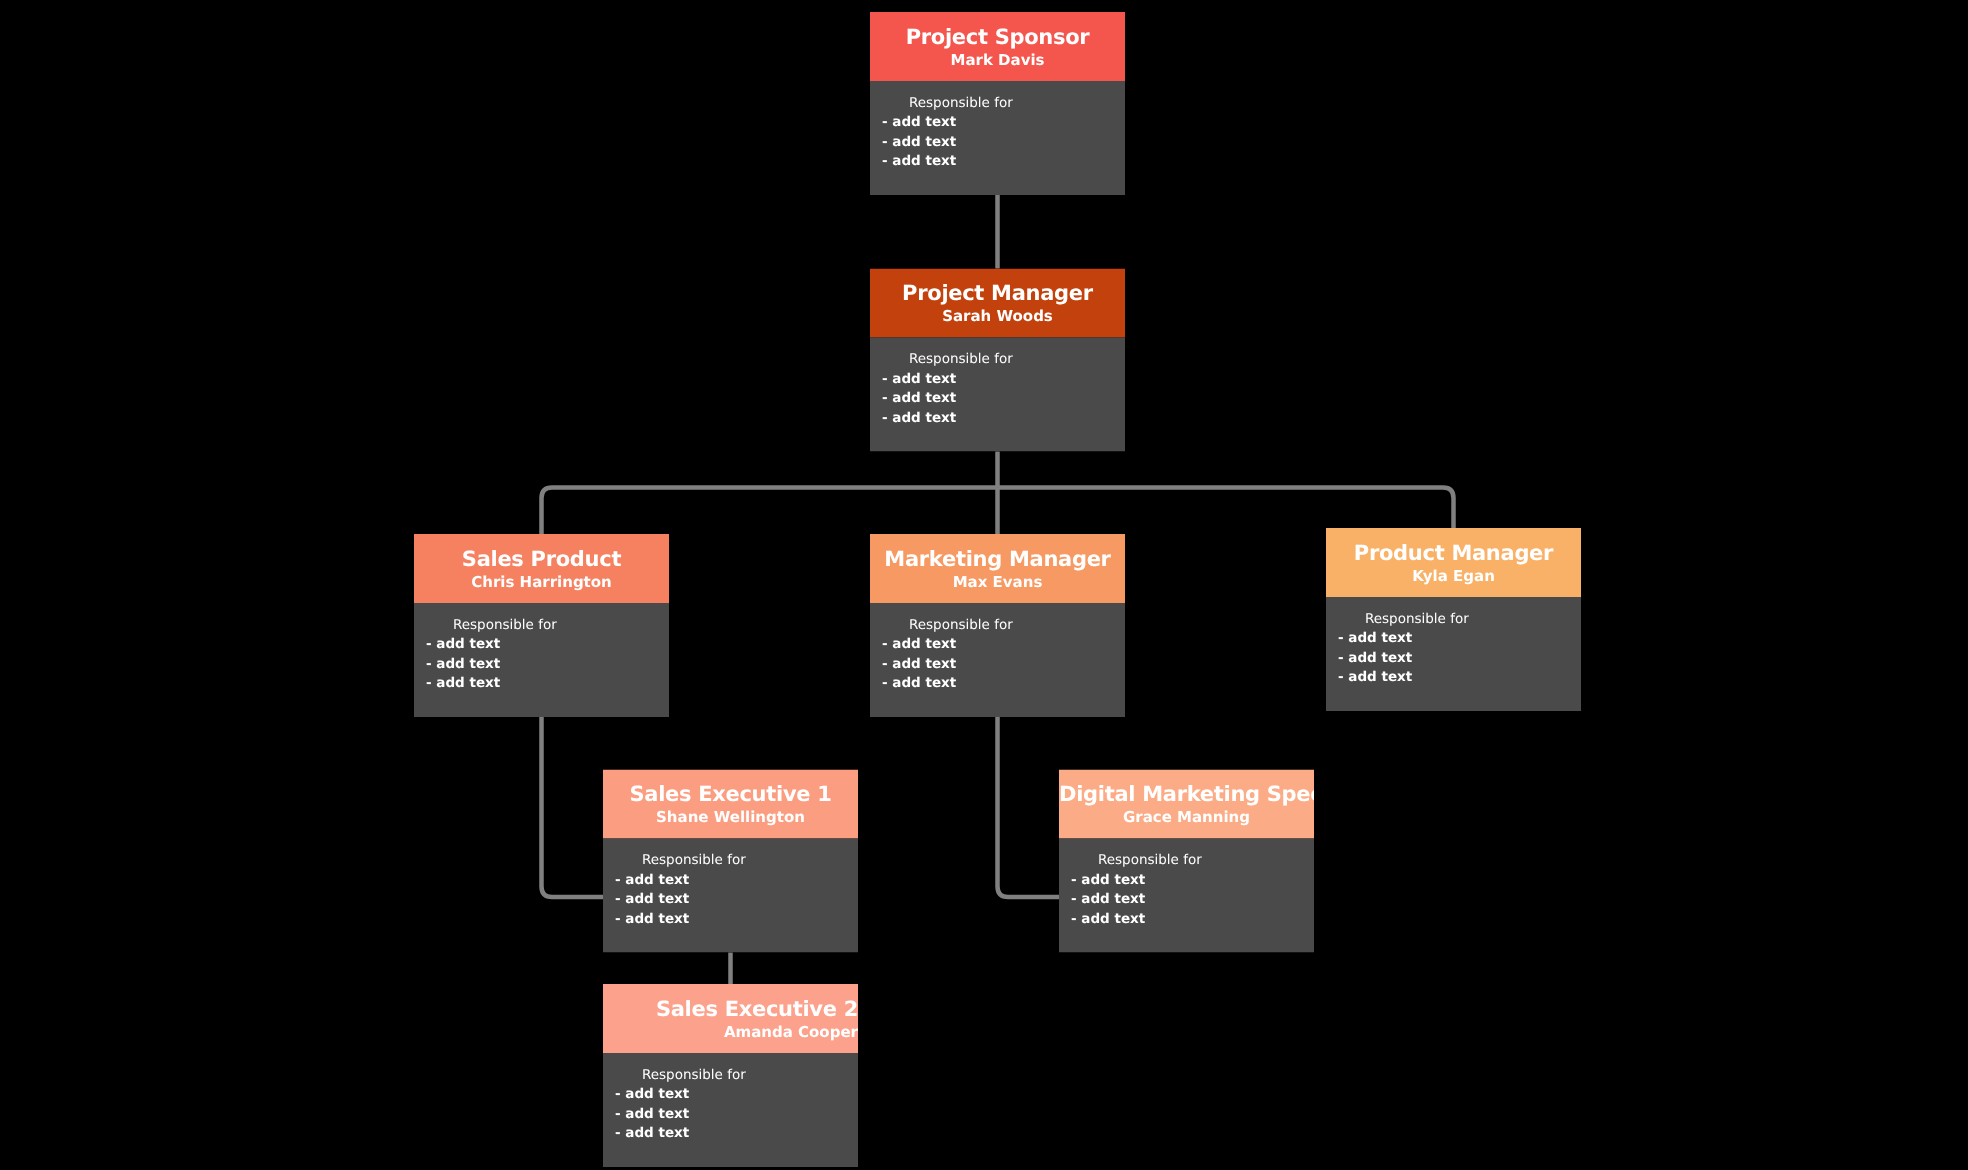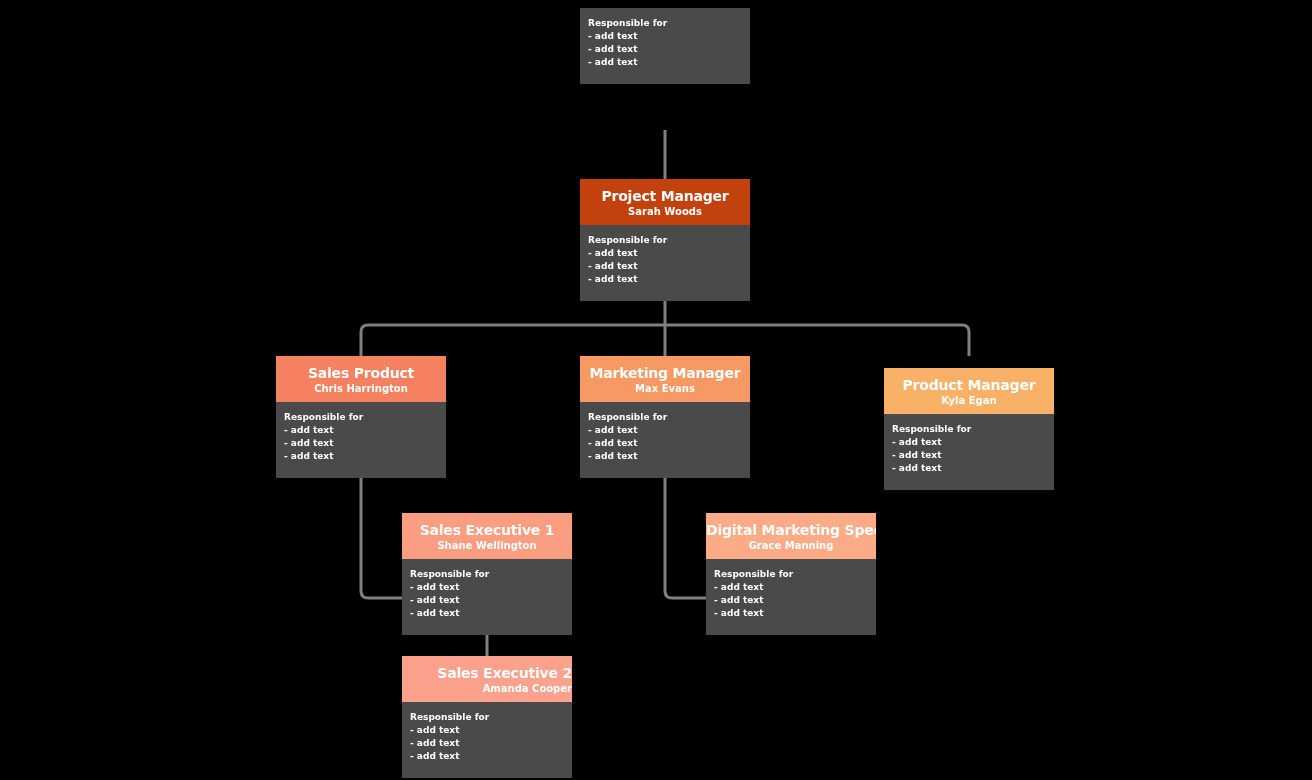--- a/index.html
+++ b/index.html
@@ -58,24 +58,25 @@
   }
   .node-body {
     box-sizing: border-box;
     width: 100%;
     background: #4a4a4a;
     padding: 9px 8px 8px 8px;
   }
   .body-heading {
     display: block;
     color: #ffffff;
-    font-weight: bold;
+    font-weight: normal;
     font-size: 9px;
     line-height: 13px;
     white-space: pre;
+    margin-left: 18px;
   }
   .body-item {
     display: block;
     color: #ffffff;
     font-weight: bold;
     font-size: 9px;
     line-height: 13px;
     white-space: pre;
   }
 </style>
@@ -89,20 +90,24 @@
       <path d="M 665 301 L 665 325" stroke="#808080" stroke-width="3" fill="none" stroke-linecap="butt" stroke-linejoin="round"></path>
       <path d="M 665 325 L 368 325 Q 361 325 361 332 L 361 356" stroke="#808080" stroke-width="3" fill="none" stroke-linecap="butt" stroke-linejoin="round"></path>
       <path d="M 665 325 L 665 356" stroke="#808080" stroke-width="3" fill="none" stroke-linecap="butt" stroke-linejoin="round"></path>
       <path d="M 665 325 L 962 325 Q 969 325 969 332 L 969 356" stroke="#808080" stroke-width="3" fill="none" stroke-linecap="butt" stroke-linejoin="round"></path>
       <path d="M 361 478 L 361 591 Q 361 598 368 598 L 402 598" stroke="#808080" stroke-width="3" fill="none" stroke-linecap="butt" stroke-linejoin="round"></path>
       <path d="M 665 478 L 665 591 Q 665 598 672 598 L 706 598" stroke="#808080" stroke-width="3" fill="none" stroke-linecap="butt" stroke-linejoin="round"></path>
       <path d="M 487 635 L 487 656" stroke="#808080" stroke-width="3" fill="none" stroke-linecap="butt" stroke-linejoin="round"></path>
     </svg>
 
   <div class="node" style="left:580px; top:8px; width:170px; height:122px;">
+    <div class="node-header" style="height:46px; background:#f4564e;">
+      <span class="node-title">Project Sponsor</span>
+      <span class="node-person">Mark Davis</span>
+    </div>
     <div class="node-body" style="height:76px;">
       <span class="body-heading">Responsible for</span>
       <span class="body-item">- add text</span>
       <span class="body-item">- add text</span>
       <span class="body-item">- add text</span>
     </div>
   </div>
 
   <div class="node" style="left:580px; top:179px; width:170px; height:122px;">
     <div class="node-header" style="height:46px; background:#c2410c;">
@@ -136,21 +141,21 @@
       <span class="node-person">Max Evans</span>
     </div>
     <div class="node-body" style="height:76px;">
       <span class="body-heading">Responsible for</span>
       <span class="body-item">- add text</span>
       <span class="body-item">- add text</span>
       <span class="body-item">- add text</span>
     </div>
   </div>
 
-  <div class="node" style="left:884px; top:368px; width:170px; height:122px;">
+  <div class="node" style="left:884px; top:352px; width:170px; height:122px;">
     <div class="node-header" style="height:46px; background:#f9b167;">
       <span class="node-title">Product Manager</span>
       <span class="node-person">Kyla Egan</span>
     </div>
     <div class="node-body" style="height:76px;">
       <span class="body-heading">Responsible for</span>
       <span class="body-item">- add text</span>
       <span class="body-item">- add text</span>
       <span class="body-item">- add text</span>
     </div>

